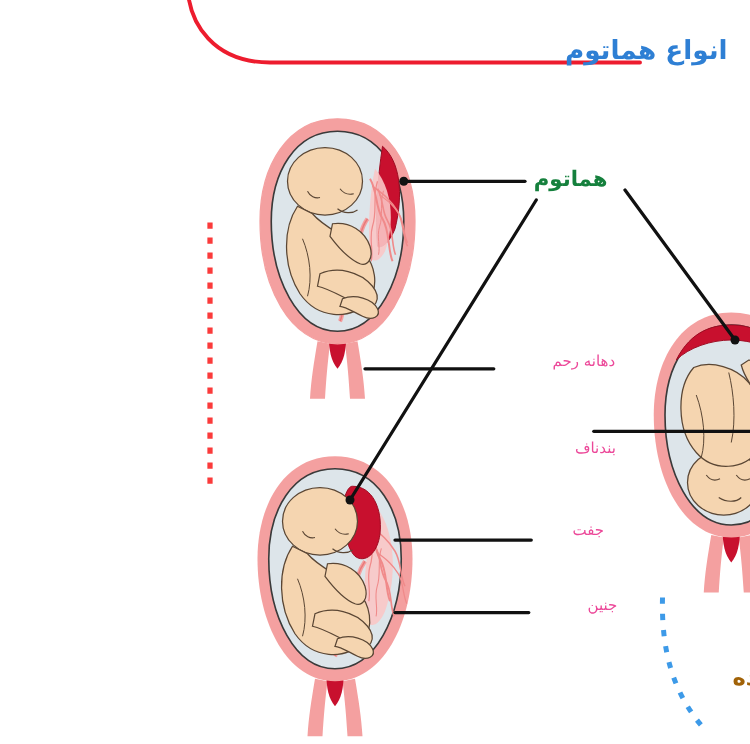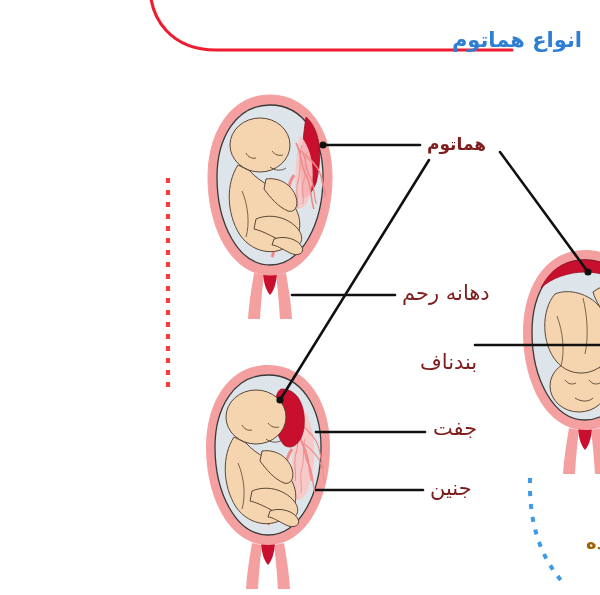--- a/index.html
+++ b/index.html
@@ -17,29 +17,29 @@
     font-family:"DejaVu Sans","Liberation Sans",sans-serif;
     direction:rtl; unicode-bidi:bidi-override;
     white-space:nowrap;
     line-height:1;
   }
   .lbl-title{
     font-size:21px;font-weight:bold;color:#2e7fd4;
     top:30px; right:18px;
   }
   .lbl-hematoma{
-    font-size:17px;font-weight:bold;color:#7f1d1d;
+    font-size:17px;font-weight:bold;color:#15803d;
     top:136px; left:307px;
   }
   .lbl-part{
-    font-size:21px;color:#7f1d1d;
+    font-size:12px;color:#ec4899;margin-left:40px;
   }
   .l-cervix{ top:283px; left:282px; }
   .l-cord{   top:352px; left:300px; }
-  .l-placenta{ top:418px; left:313px; }
+  .l-placenta{ top:418px; left:298px; }
   .l-fetus{  top:478px; left:310px;text-align:center; }
 
   .logo-text{
     position:absolute;left:466px;top:532px;
     font-size:18px;font-weight:bold;color:#a16207;
     letter-spacing:-1px;
     direction:rtl;
   }
 </style>
 </head>

